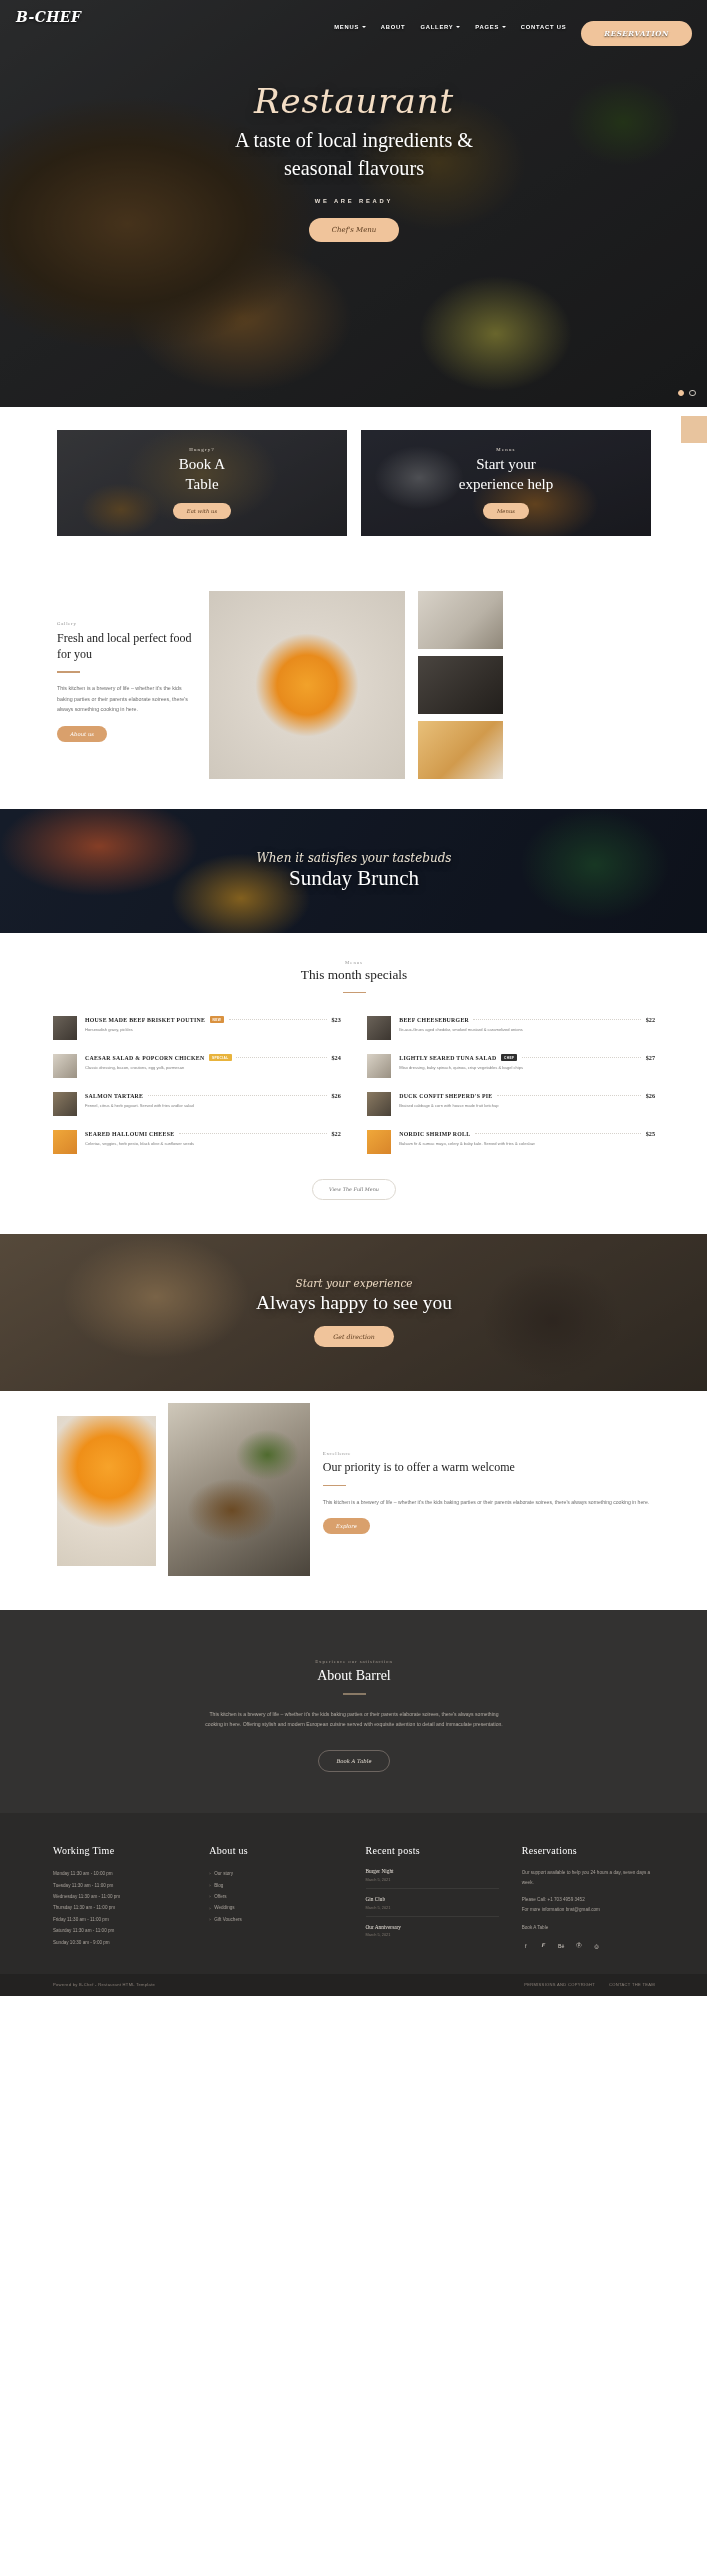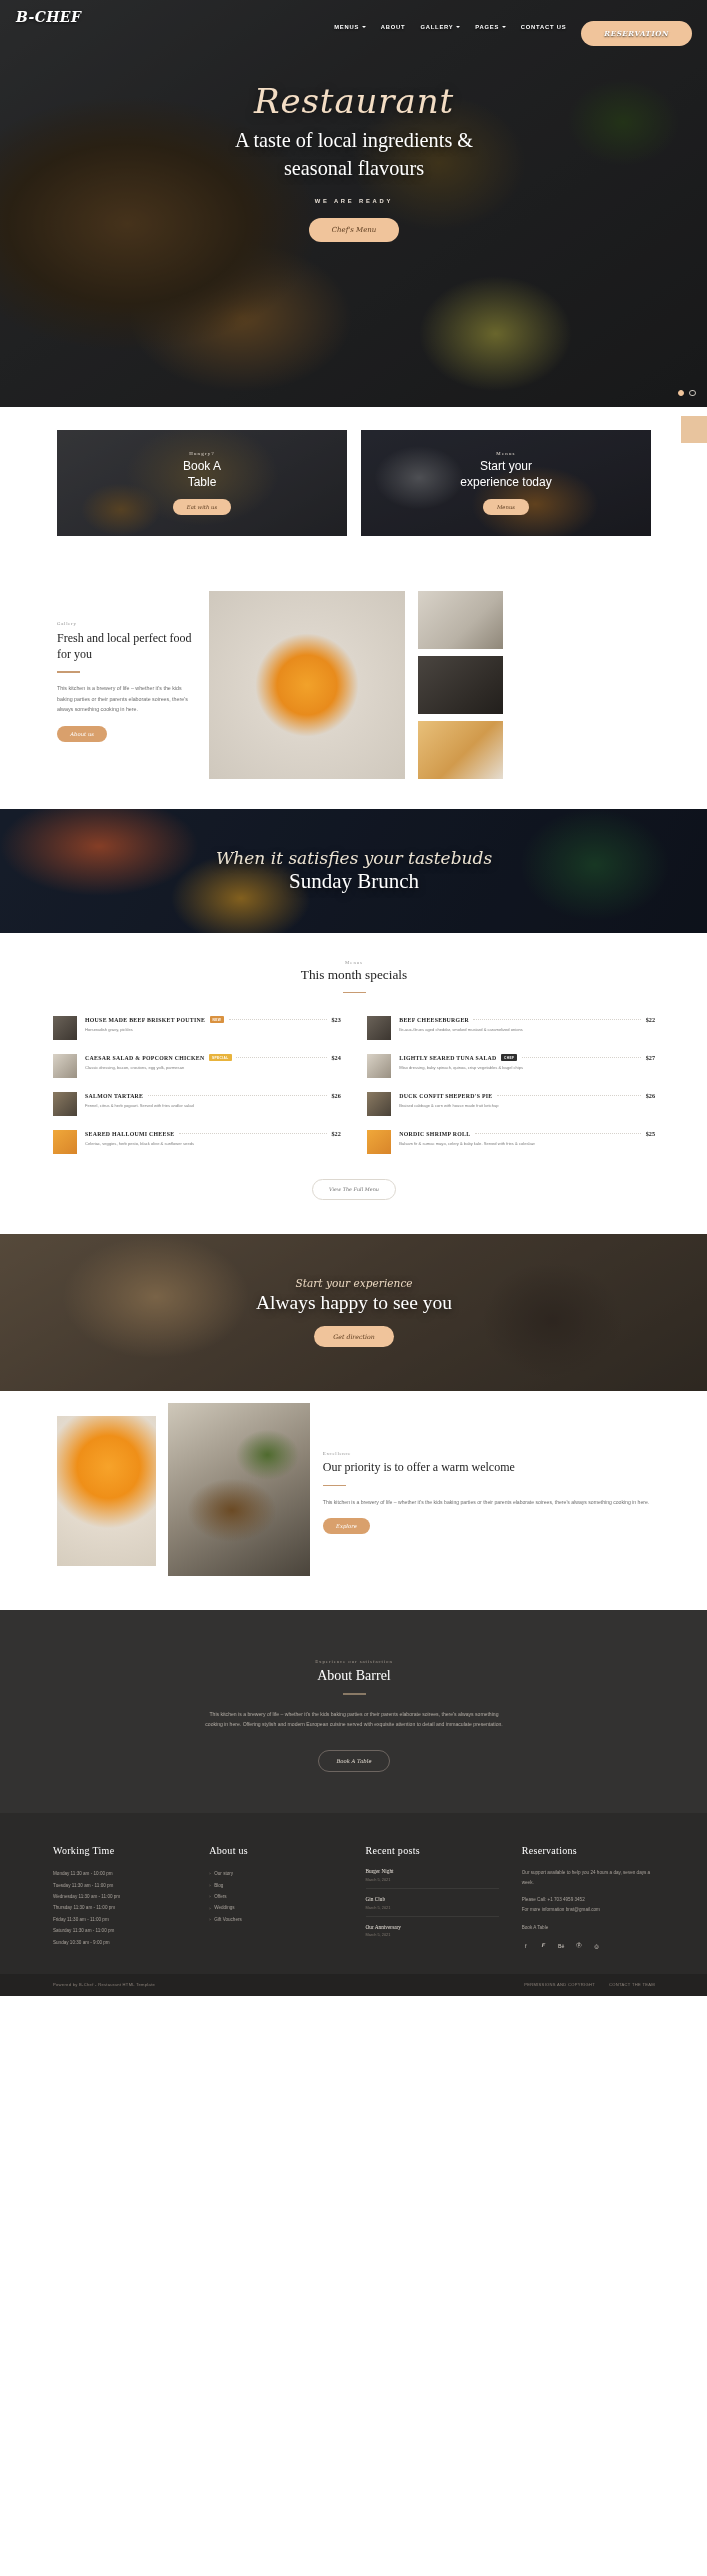--- a/index.html
+++ b/index.html
@@ -47,21 +47,21 @@
      radial-gradient(ellipse 106px 71px at 50% 42%, #6a5a38 0%, rgba(40,38,34,0) 72%),
      radial-gradient(ellipse 53px 35px at 22% 75%, #7a5a2a 0%, rgba(40,36,30,0) 75%),
      linear-gradient(150deg,#46474a,#34353a 55%,#26272b);}
   .card.two{background:
      radial-gradient(ellipse 88px 53px at 60% 70%, #8a5a22 0%, rgba(40,34,26,0) 72%),
      radial-gradient(ellipse 62px 44px at 20% 45%, #6d6f74 0%, rgba(40,40,44,0) 72%),
      linear-gradient(160deg,#2c2f3a,#23242c 60%,#1b1c22);}
   .card:after{content:"";position:absolute;inset:0;background:rgba(20,20,22,.35);}
   .card > *{position:relative;z-index:2;}
   .card .lbl{color:#e6ded4;font-size:4.9px;letter-spacing:1.2px;font-family:"Liberation Serif",serif;margin-bottom:3.5px;}
-  .card h3{font-family:Liberation Sans, sans-serif;font-size:12px;color:#fff;font-weight:normal;line-height:1.32;}
+  .card h3{font-family:Liberation Serif, serif;font-size:15px;color:#fff;font-weight:normal;line-height:1.32;}
   .card .btn-peach{margin-top:8px;font-size:5.3px;padding:5.3px 14px;font-family:"DejaVu Serif",serif;font-style:italic;}
 
   
   .fresh{padding:25px 57px 30px;display:flex;gap:12.4px;align-items:flex-start;background:#fff;}
   .fresh-left{width:140px;padding-top:30px;}
   .fresh-left .lbl{font-family:"Liberation Serif",serif;font-size:4.9px;color:#8e8e8e;letter-spacing:0.7px;margin-bottom:3.5px;}
   .fresh-left h3{font-family:"Liberation Serif",serif;font-size:12px;font-weight:normal;line-height:1.34;color:#232323;}
   .rule{width:23px;height:1.3px;background:#c89b72;margin:9.7px 0 10.6px;}
   .fresh-left p{font-size:5.3px;line-height:2;color:#6d6d6d;}
   .fresh-left .btn-peach{margin-top:10.6px;font-size:5.3px;padding:5.3px 13.3px;background:#d9a06c;color:#fff;
@@ -77,21 +77,21 @@
   
   .brunch{position:relative;height:124px;overflow:hidden;display:flex;flex-direction:column;
     align-items:center;justify-content:center;
     background:
       radial-gradient(ellipse 142px 71px at 14% 30%, #c4572e 0%, rgba(60,34,24,0) 70%),
       radial-gradient(ellipse 97px 62px at 34% 72%, #c08a22 0%, rgba(50,38,18,0) 72%),
       radial-gradient(ellipse 106px 80px at 84% 45%, #1e4d2a 0%, rgba(22,38,26,0) 70%),
       linear-gradient(120deg,#1b2433 0%,#141b28 50%,#0f141d 100%);}
   .brunch:after{content:"";position:absolute;inset:0;background:rgba(12,16,24,.34);}
   .brunch > *{position:relative;z-index:2;}
-  .brunch .kicker{font-family:"DejaVu Serif",serif;font-style:italic;font-size:17px;color:#ece3d2;
+  .brunch .kicker{font-family:"DejaVu Serif",serif;font-style:italic;font-size:12px;color:#ece3d2;
     text-shadow:0 1.8px 7px rgba(0,0,0,.6);}
   .brunch h2{font-family:"Liberation Serif",serif;font-size:21px;color:#fff;font-weight:normal;
     margin-top:1.8px;text-shadow:0 1.8px 7px rgba(0,0,0,.6);}
 
   
   .specials{padding:26.5px 53px 34px;background:#fff;text-align:center;}
   .specials .lbl{font-family:"Liberation Serif",serif;font-size:4.9px;color:#9a9a9a;letter-spacing:0.9px;}
   .specials h3{font-family:"Liberation Serif",serif;font-size:13.3px;font-weight:normal;margin-top:2.7px;color:#232323;}
   .specials .rule{margin:8.8px auto 23px;}
   .menu-grid{display:flex;gap:26.5px;text-align:left;}
@@ -216,21 +216,21 @@
     <h3>
       <span>Book A</span><br>
       <span>Table</span>
     </h3>
     <a href="#" class="btn btn-peach">Eat with us</a>
   </div>
   <div class="card two">
     <div class="lbl">Menus</div>
     <h3>
       <span>Start your</span><br>
-      <span>experience today</span>
+      <span>experience help</span>
     </h3>
     <a href="#" class="btn btn-peach">Menus</a>
   </div>
 </section>
 
 <section class="fresh">
   <div class="fresh-left">
     <div class="lbl">Gallery</div>
     <h3>Fresh and local perfect food for you</h3>
     <div class="rule"></div>

